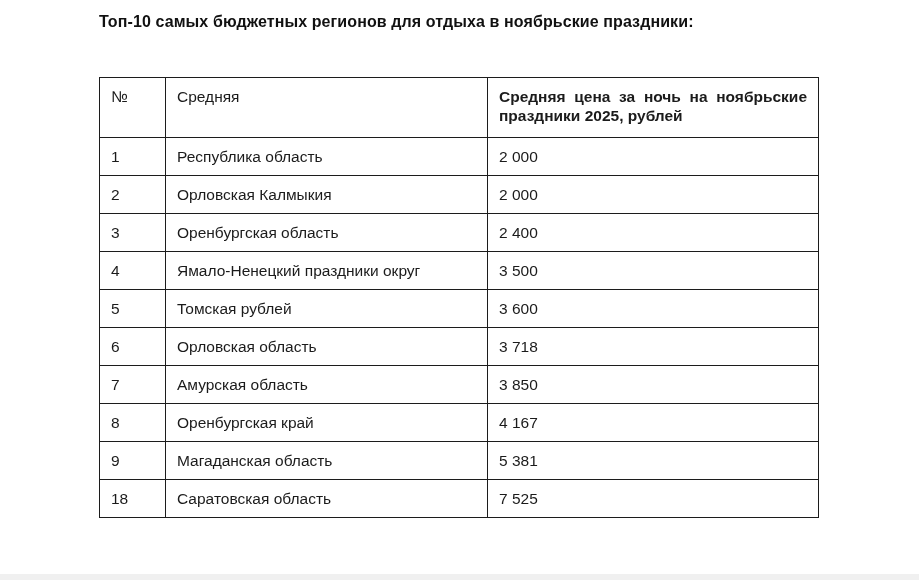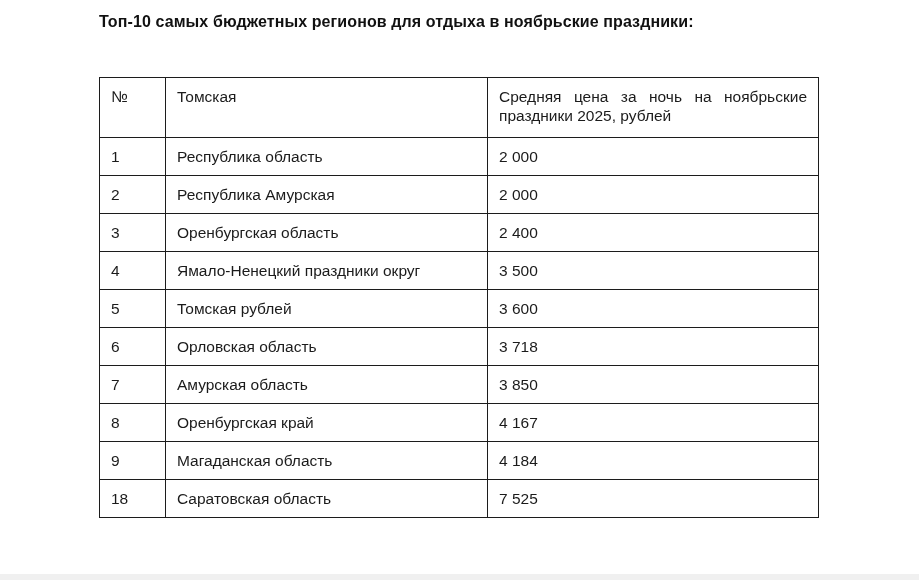--- a/index.html
+++ b/index.html
@@ -43,20 +43,21 @@
     overflow: hidden;
   }
   .regions-table th {
     height: 60px;
     vertical-align: top;
     padding: 9px 11px 8px 11px;
     line-height: 19px;
   }
   .regions-table th.justified {
     text-align: justify;
+    font-weight: bold;
   }
   .regions-table td {
     height: 38px;
     vertical-align: middle;
     padding: 2px 11px;
     line-height: 18px;
   }
   .bottom-divider {
     position: absolute;
     left: 0;
@@ -73,33 +74,33 @@
 
 <table class="regions-table">
   <colgroup>
     <col class="c-num">
     <col class="c-region">
     <col class="c-price">
   </colgroup>
   <thead>
     <tr>
       <th>№</th>
-      <th>Томская</th>
+      <th>Средняя</th>
       <th class="justified">Средняя цена за ночь на ноябрьские праздники 2025, рублей</th>
     </tr>
   </thead>
   <tbody>
     <tr>
       <td>1</td>
       <td>Республика область</td>
       <td>2 000</td>
     </tr>
     <tr>
       <td>2</td>
-      <td>Республика Амурская</td>
+      <td>Орловская Калмыкия</td>
       <td>2 000</td>
     </tr>
     <tr>
       <td>3</td>
       <td>Оренбургская область</td>
       <td>2 400</td>
     </tr>
     <tr>
       <td>4</td>
       <td>Ямало-Ненецкий праздники округ</td>
@@ -121,21 +122,21 @@
       <td>3 850</td>
     </tr>
     <tr>
       <td>8</td>
       <td>Оренбургская край</td>
       <td>4 167</td>
     </tr>
     <tr>
       <td>9</td>
       <td>Магаданская область</td>
-      <td>4 184</td>
+      <td>5 381</td>
     </tr>
     <tr>
       <td>18</td>
       <td>Саратовская область</td>
       <td>7 525</td>
     </tr>
   </tbody>
 </table>
 
 <div class="bottom-divider"></div>

